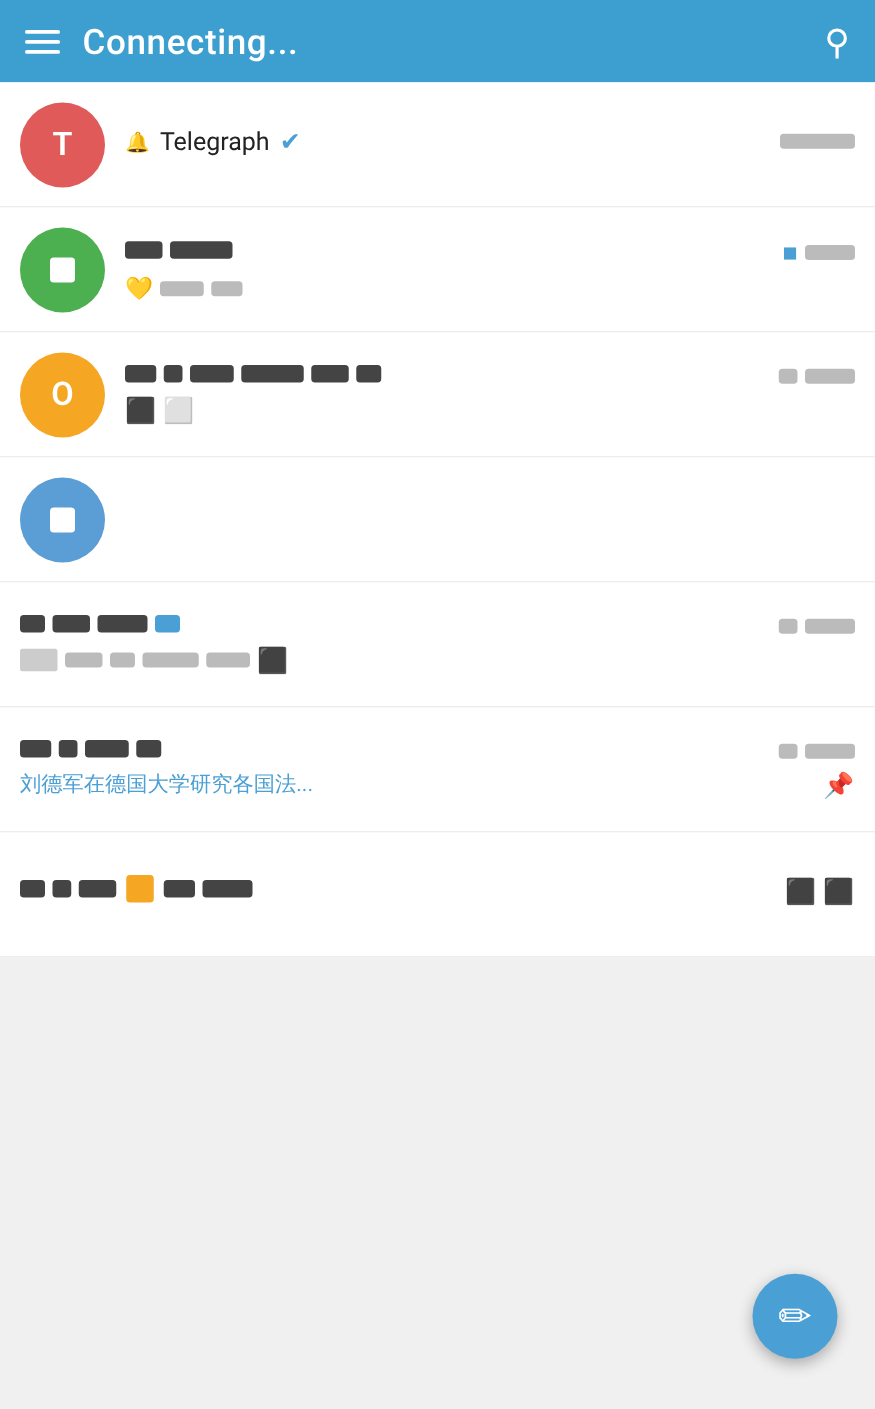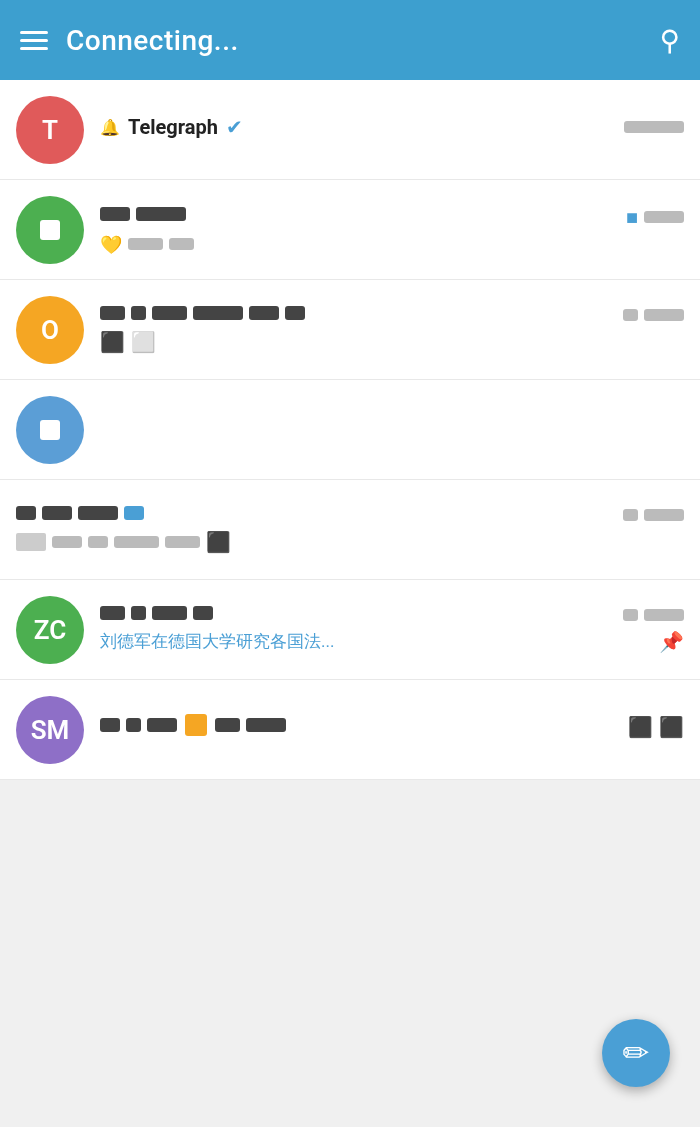--- a/index.html
+++ b/index.html
@@ -7,21 +7,21 @@
       width: 700px;
       min-height: 1127px;
       font-family: 'Roboto', Arial, sans-serif;
       background: #f0f0f0;
       overflow-x: hidden;
     }
 
     
     .top-bar {
       background: #3d9fcf;
-      height: 80px;
+      height: 66px;
       display: flex;
       align-items: center;
       padding: 0 20px;
       justify-content: space-between;
     }
     .top-bar-left {
       display: flex;
       align-items: center;
       gap: 18px;
     }
@@ -94,21 +94,21 @@
       align-items: center;
       margin-bottom: 5px;
     }
     .chat-name-row {
       display: flex;
       align-items: center;
       gap: 8px;
     }
     .chat-name {
       font-size: 20px;
-      font-weight: 700;
+      font-weight: 400;
       color: #222;
     }
     .verified-badge {
       color: #4a9fd5;
       font-size: 20px;
     }
     .mute-icon {
       font-size: 16px;
       color: #555;
     }
@@ -339,21 +339,20 @@
         <span class="blur-bar-light" style="width:30px;"></span>
         <span class="blur-bar-light" style="width:20px;"></span>
         <span class="blur-bar-light" style="width:45px;"></span>
         <span class="blur-bar-light" style="width:35px;"></span>
         <span class="status-icon-blue">⬛</span>
       </div>
     </div>
   </div>
 
   <div class="chat-item">
-    <div class="avatar avatar-ZC">ZC</div>
     <div class="chat-content">
       <div class="chat-header">
         <div class="name-placeholder">
           <span class="blur-bar" style="width:25px;"></span>
           <span class="blur-bar" style="width:15px;"></span>
           <span class="blur-bar" style="width:35px;"></span>
           <span class="blur-bar" style="width:20px;"></span>
         </div>
         <div class="chat-meta">
           <span class="blur-bar-light" style="width:15px;"></span>
@@ -361,21 +360,20 @@
         </div>
       </div>
       <div class="chat-preview-row">
         <span class="chat-preview blue-text">刘德军在德国大学研究各国法...</span>
         <span class="status-icon-blue pinned-blue">📌</span>
       </div>
     </div>
   </div>
 
   <div class="chat-item">
-    <div class="avatar avatar-SM">SM</div>
     <div class="chat-content">
       <div class="chat-header">
         <div class="name-placeholder">
           <span class="blur-bar" style="width:20px;"></span>
           <span class="blur-bar" style="width:15px;"></span>
           <span class="blur-bar" style="width:30px;"></span>
           <span style="display:inline-block;width:22px;height:22px;background:#f5a623;border-radius:3px;vertical-align:middle;margin:0 2px;"></span>
           <span class="blur-bar" style="width:25px;"></span>
           <span class="blur-bar" style="width:40px;"></span>
         </div>

